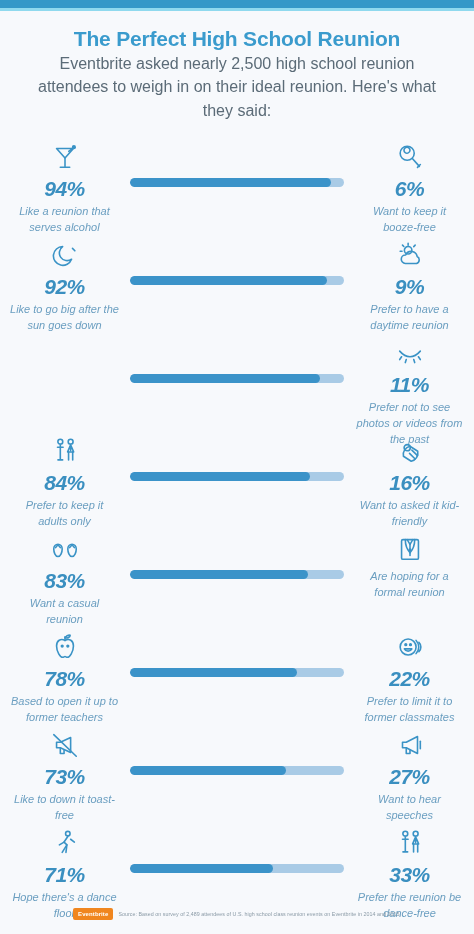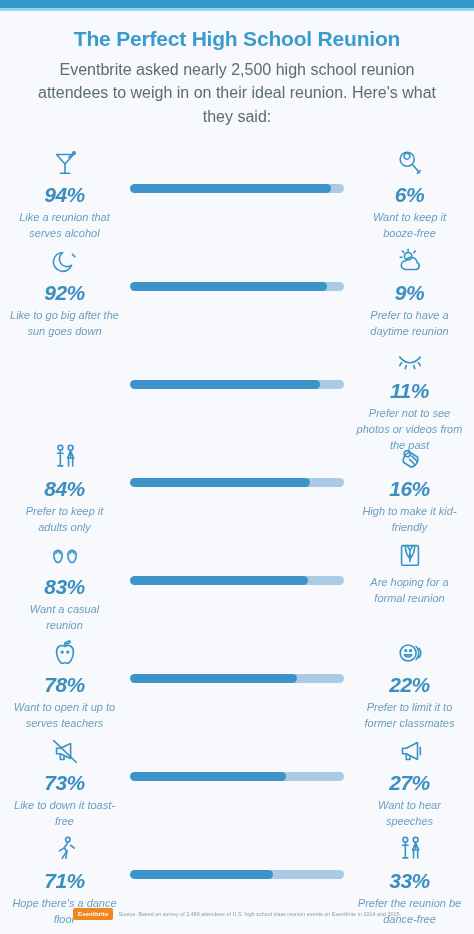--- a/index.html
+++ b/index.html
@@ -33,21 +33,21 @@
   }
   .header {
     padding: 16px 26px 0 26px;
     text-align: center;
   }
   .title {
     font-size: 21px;
     font-weight: bold;
     color: #3a9bcd;
     letter-spacing: -0.2px;
-    margin: 0 0 7px 0;
+    margin: 0 0 1px 0;
     line-height: 1.15;
   }
   .subtitle {
     font-size: 16px;
     color: #5b6b77;
     line-height: 1.45;
     margin: 0;
     padding: 0 6px;
   }
   .rows {
@@ -254,21 +254,21 @@
         </div>
         <div class="side right">
           <div class="icon-wrap">
             <svg width="30" height="30" viewBox="0 0 32 32" fill="none" stroke="#3a93c6" stroke-width="1.7" stroke-linecap="round" stroke-linejoin="round">
               <path d="M8 20a9 9 0 0 1 9-9l7 7a9 9 0 0 1-9 9z" transform="rotate(-12 16 16)"></path>
               <circle cx="13" cy="12.5" r="3.3"></circle>
               <path d="M18 15l6 6M15.5 18.5l6 6"></path>
             </svg>
           </div>
           <div class="pct">16%</div>
-          <div class="caption">High to make it kid-friendly</div>
+          <div class="caption">Want to asked it kid-friendly</div>
         </div>
       </div>
       <div class="row">
         <div class="side left">
           <div class="icon-wrap">
             <svg width="30" height="30" viewBox="0 0 32 32" fill="none" stroke="#3a93c6" stroke-width="1.7" stroke-linecap="round" stroke-linejoin="round">
               <path d="M4 16c0-3 2-5 4.5-5S13 13 13 16s-1.5 8-4.5 8S4 19 4 16z"></path>
               <path d="M8.5 11.5l-2.5 3M8.5 11.5l2.5 3"></path>
               <path d="M19 16c0-3 2-5 4.5-5S28 13 28 16s-1.5 8-4.5 8S19 19 19 16z"></path>
               <path d="M23.5 11.5l-2.5 3M23.5 11.5l2.5 3"></path>
@@ -301,21 +301,21 @@
           <div class="icon-wrap">
             <svg width="30" height="30" viewBox="0 0 32 32" fill="none" stroke="#3a93c6" stroke-width="1.7" stroke-linecap="round" stroke-linejoin="round">
               <path d="M16 9c-4.5-2.5-9 0-9 6 0 6 4 12 6.5 12 1.2 0 1.7-.8 2.5-.8s1.3.8 2.5.8C21 27 25 21 25 15c0-6-4.5-8.5-9-6z"></path>
               <path d="M16 9V5"></path>
               <path d="M16 6c2-2.5 4-3 5.5-2.5C21.5 5.5 19 7 16 6z"></path>
               <circle cx="13" cy="15" r="0.9" fill="#3a93c6"></circle>
               <circle cx="19" cy="15" r="0.9" fill="#3a93c6"></circle>
             </svg>
           </div>
           <div class="pct">78%</div>
-          <div class="caption">Want to open it up to serves teachers</div>
+          <div class="caption">Based to open it up to former teachers</div>
         </div>
         <div class="bar-wrap">
           <div class="bar-track">
             <div class="bar-fill" style="width:78%"></div>
           </div>
         </div>
         <div class="side right">
           <div class="icon-wrap">
             <svg width="30" height="30" viewBox="0 0 32 32" fill="none" stroke="#3a93c6" stroke-width="1.7" stroke-linecap="round" stroke-linejoin="round">
               <circle cx="14" cy="16" r="8.5"></circle>

